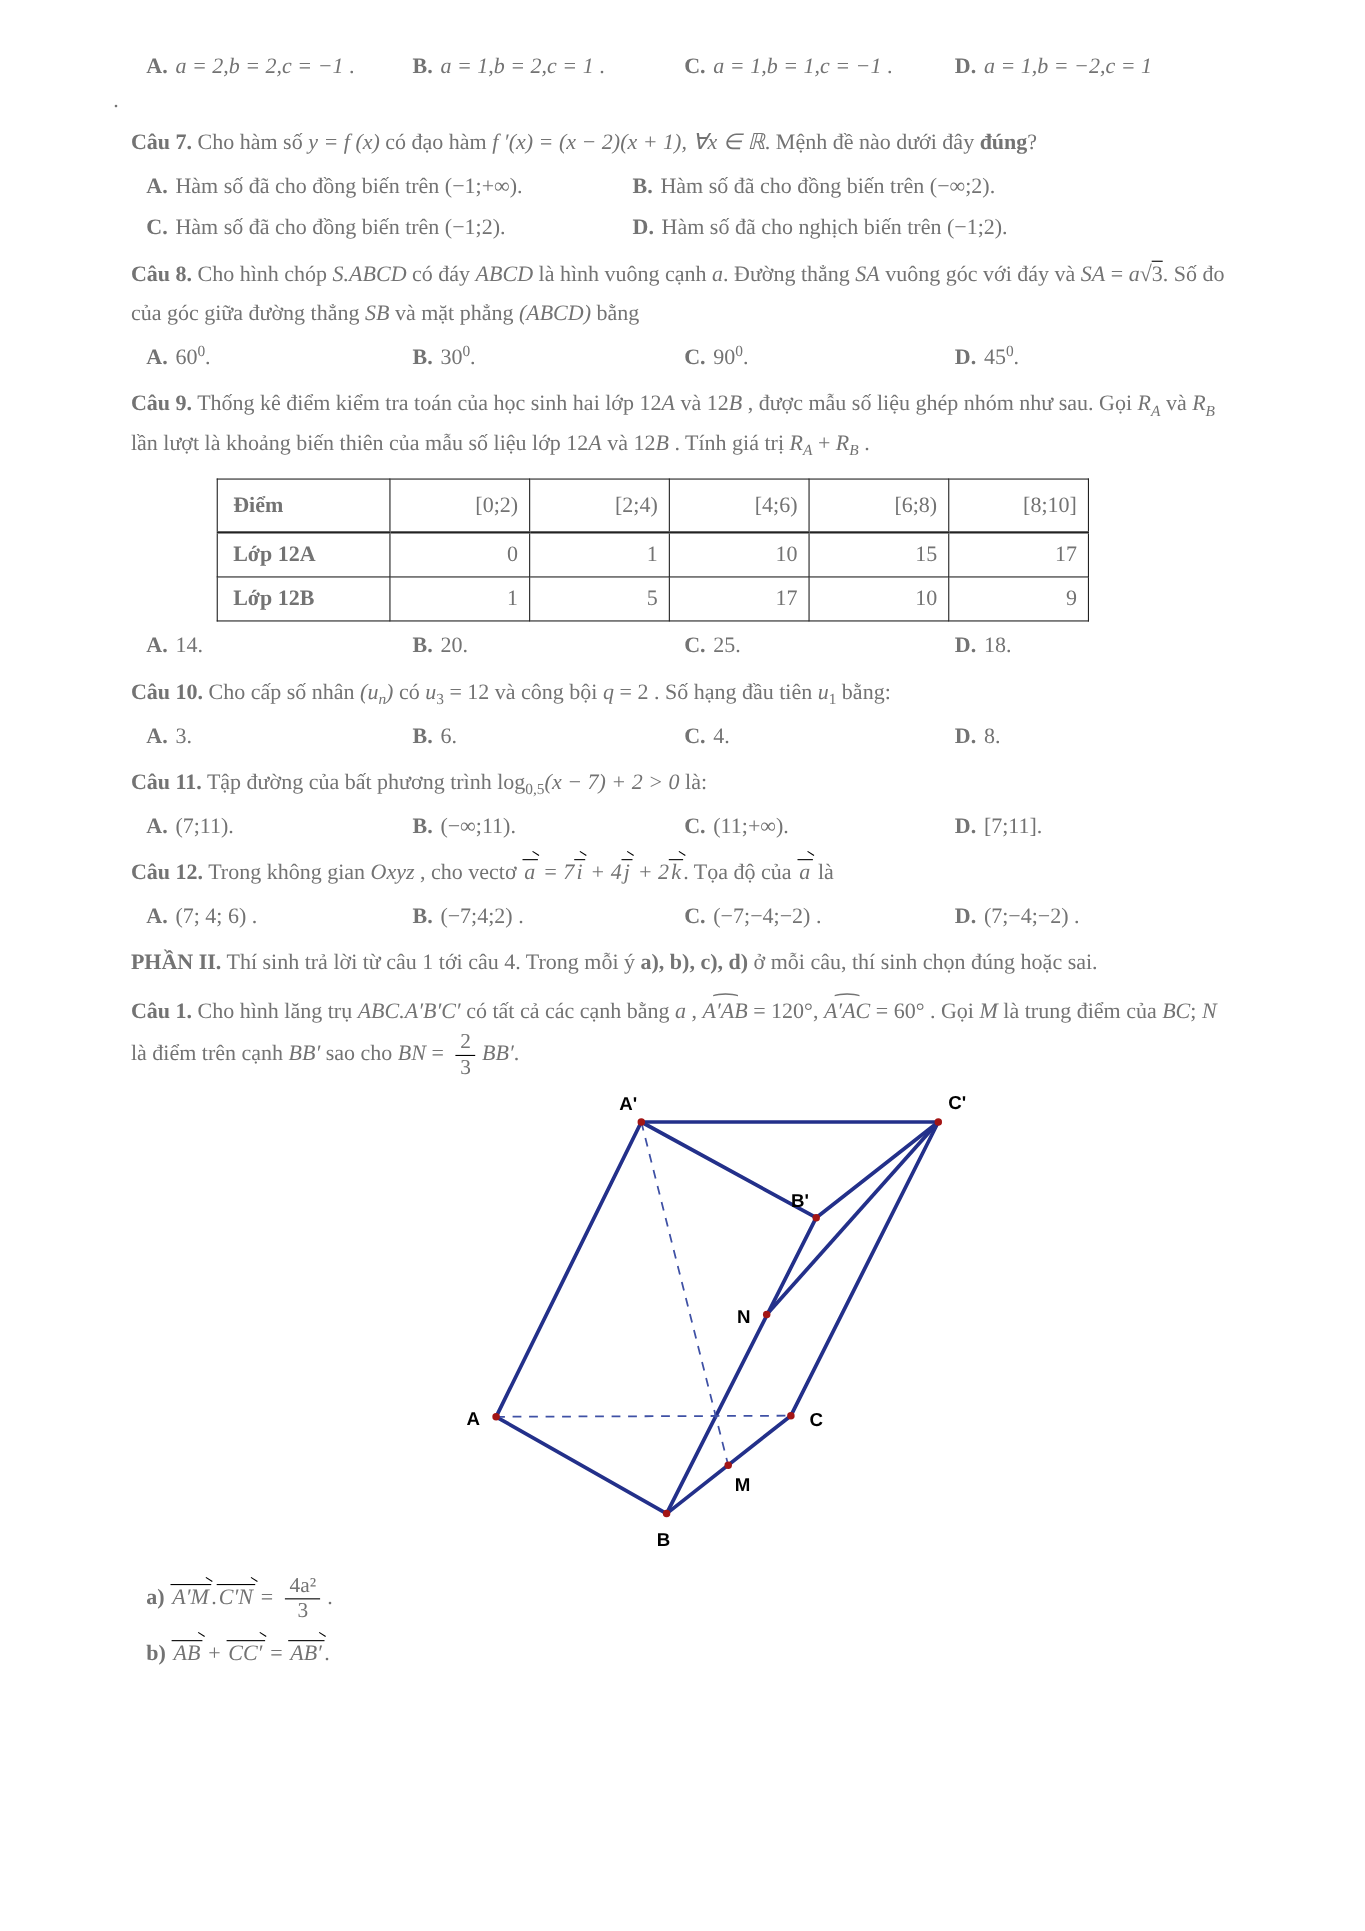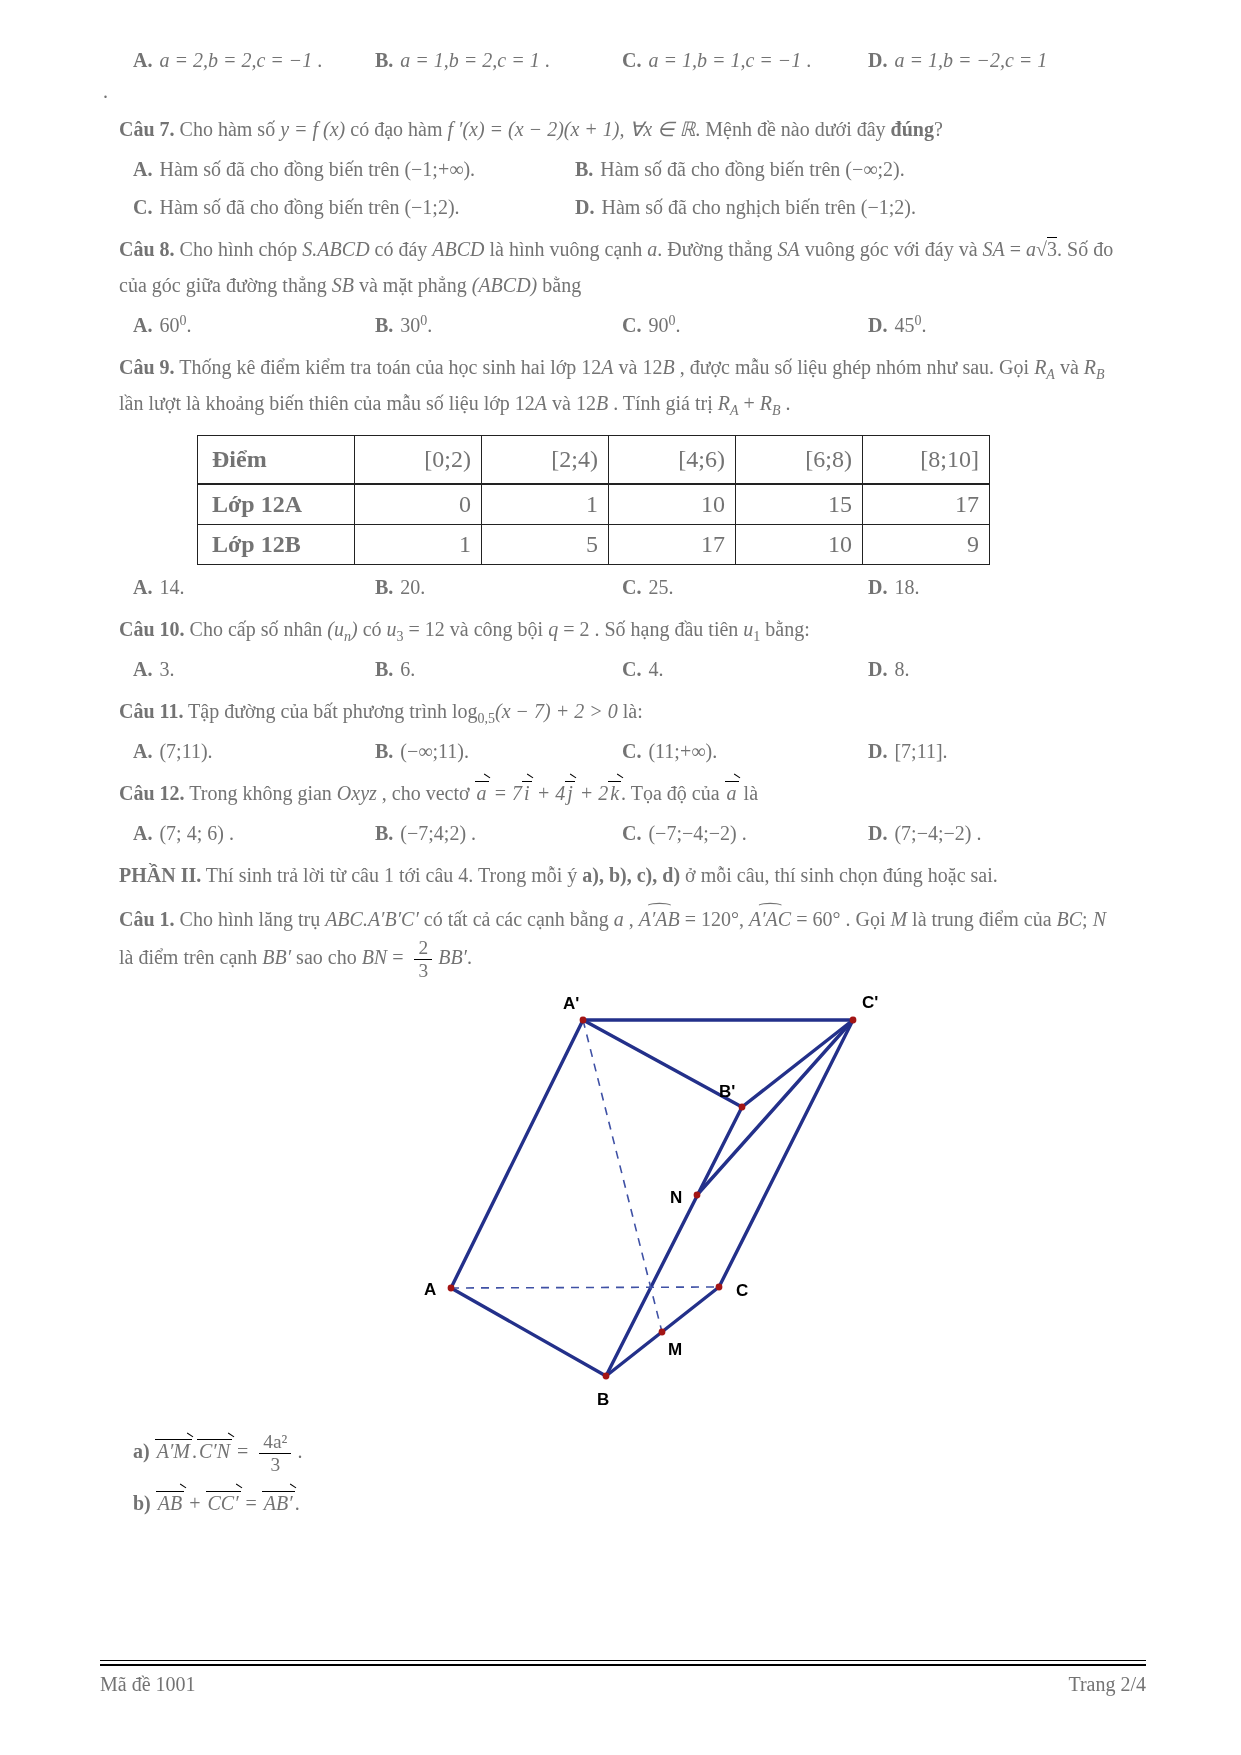--- a/index.html
+++ b/index.html
@@ -22,21 +22,21 @@
   .sup{vertical-align:0.5em;font-size:0.7em;line-height:0;}
   .rt{border-top:1.4px solid #000;}
   .vec{display:inline-block;position:relative;border-top:1.4px solid #000;padding:0 2px;line-height:1.15;margin-top:1px;}
   .vec::after{content:"";position:absolute;right:-1px;top:-4.6px;width:6.5px;height:1.4px;background:#000;transform:rotate(33deg);transform-origin:100% 50%;}
   .hat{display:inline-block;position:relative;}
   .hat::after{content:"\2322";position:absolute;left:0;right:0;top:-0.78em;text-align:center;font-style:normal;
     font-family:"DejaVu Sans",sans-serif;font-size:0.8em;transform:scaleX(2.6);}
   .frac{display:inline-block;vertical-align:middle;text-align:center;margin:0 6px;line-height:1.12;font-size:0.97em;}
   .frac .num{display:block;border-bottom:1.4px solid #000;padding:0 4px;}
   .frac .den{display:block;}
-  table.score{border-collapse:collapse;margin:14px 0 4px 94px;font-size:24px;}
+  table.score{border-collapse:collapse;margin:14px 0 4px 94px;font-size:20px;}
   .score td{border:1.6px solid #222;text-align:right;height:39px;padding:0 10px;min-width:106px;}
   .score td.rowhead{font-weight:bold;text-align:left;padding:0 14px;min-width:128px;}
   .score tr:first-child td{height:47px;border-bottom:2.6px solid #222;}
   .fig{display:block;margin:2px 0 0 305px;}
   .edge-solid{fill:none;stroke-width:3.4;stroke-linecap:round;}
   .edge-dashed{fill:none;stroke-width:1.6;stroke-dasharray:8 7;}
   .pt-label{font-family:"Liberation Sans",sans-serif;font-weight:bold;font-size:17px;fill:#000;}
   .stmt{margin:12px 0 6px 30px;line-height:1.5;}
   .footer{position:absolute;left:100px;right:95px;top:1660px;}
   .frule{height:3px;border-top:1.2px solid #000;border-bottom:2.5px solid #000;margin-bottom:7px;}
@@ -166,21 +166,14 @@
       <text x="731" y="1405" class="pt-label">C</text>
       <circle cx="657" cy="1441" r="3.4" fill="#a31515"></circle>
       <text x="663" y="1464" class="pt-label">M</text>
       <circle cx="601" cy="1485" r="3.4" fill="#a31515"></circle>
       <text x="592" y="1514" class="pt-label">B</text>
     </svg>
 
   <p class="stmt"><span class="b">a) </span><span class="i vec">A′M</span><span>.</span><span class="i vec">C′N</span><span> = </span><span class="frac"><span class="num">4a²</span><span class="den">3</span></span><span>.</span></p>
   <p class="stmt"><span class="b">b) </span><span class="i vec">AB</span><span> + </span><span class="i vec">CC′</span><span> = </span><span class="i vec">AB′</span><span>.</span></p>
 
-  <div class="footer">
-    <div class="frule"></div>
-    <div class="frow">
-      <span>Mã đề 1001</span>
-      <span>Trang 2/4</span>
-    </div>
-  </div>
 
 </div>
 
 </body></html>

